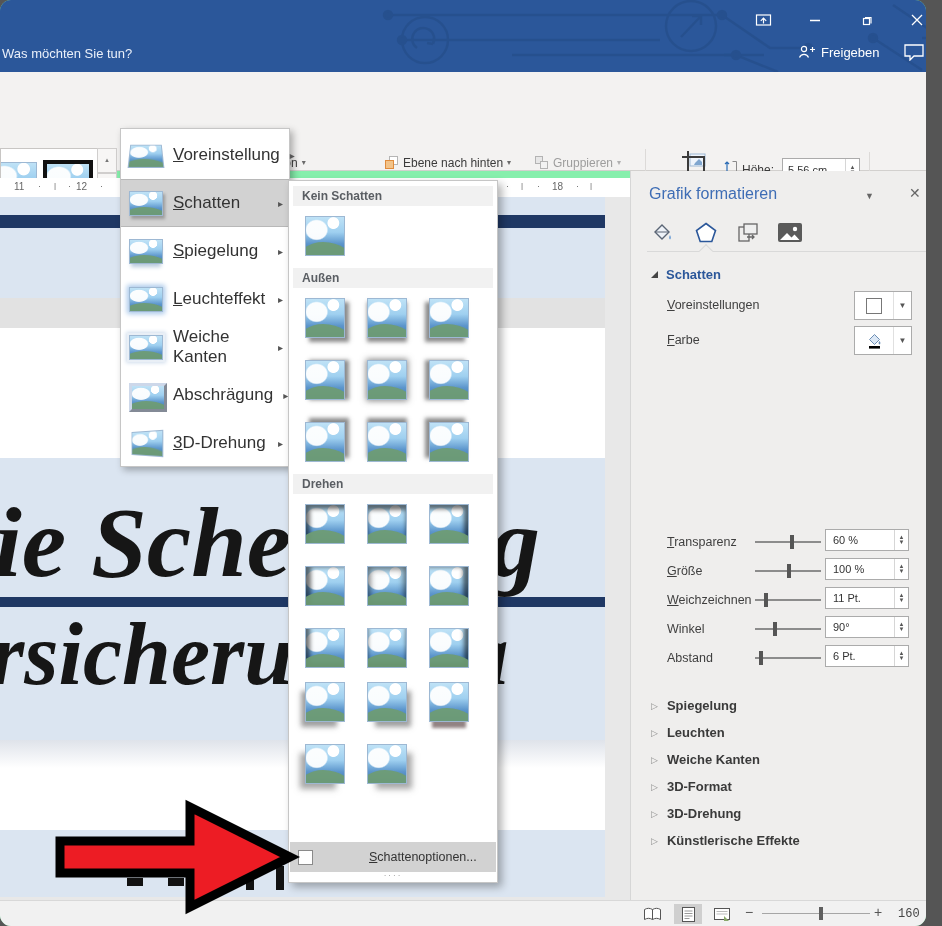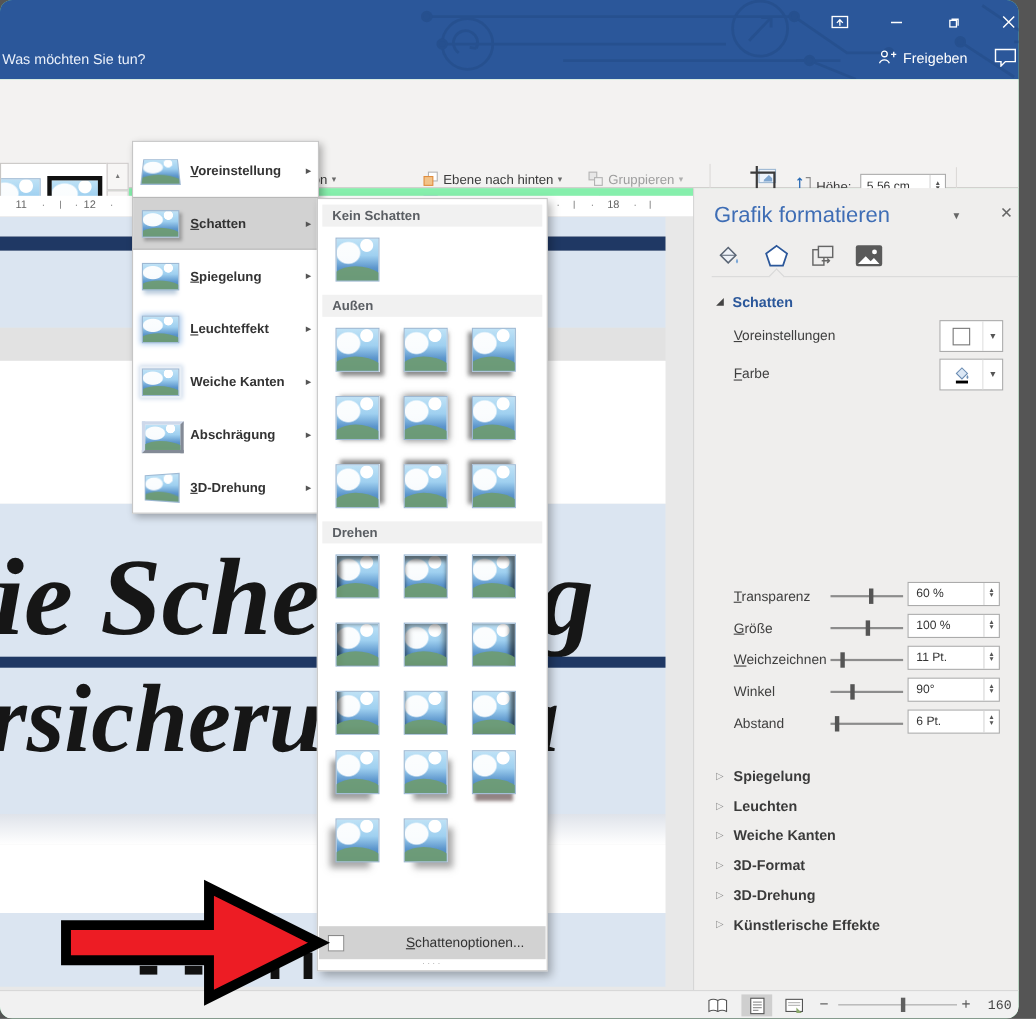--- a/index.html
+++ b/index.html
@@ -59,21 +59,21 @@
 
   
   .arrow-svg{position:absolute;left:50px;top:790px;z-index:60;}
 
   
   .menu{position:absolute;left:120px;top:128px;width:170px;height:339px;background:#fff;border:1px solid #c6c6c6;
         box-shadow:3px 3px 7px rgba(0,0,0,.3);z-index:40;padding-top:2px;box-sizing:border-box;}
   .menu-item{height:48px;display:flex;align-items:center;gap:10px;padding:0 6px 0 8px;cursor:default;}
   .menu-item.hl{background:#d2d2d2;border-top:1px solid #b8b8b8;border-bottom:1px solid #b8b8b8;height:46px;}
   .mi-pic{width:34px;height:25px;flex:0 0 auto;}
-  .mi-label{flex:1;font-weight:700;color:#333;font-size:12px;}
+  .mi-label{flex:1;font-weight:400;color:#333;font-size:17px;}
   .mi-arrow{color:#555;font-size:10px;}
   .accel{display:inline-block;}
   .accel::first-letter{text-decoration:underline;}
   .fx-preset .pic-i{transform:perspective(60px) rotateX(22deg);}
   .fx-shadow .pic-i{box-shadow:2px 3px 3px #9a9a9a;}
   .fx-mirror .pic-i{box-shadow:0 5px 4px -2px #b9cbdd;}
   .fx-glow .pic-i{box-shadow:0 0 5px 2px #a9c8ea;}
   .fx-soft .pic-i{box-shadow:0 0 0 2px #e9eff6, 0 0 4px 3px #cfdcec;}
   .fx-bevel .pic-i{border:3px outset #cdd8ea;}
   .fx-3d .pic-i{transform:perspective(70px) rotateY(-22deg);}
@@ -109,21 +109,21 @@
   .v-persp-rb .pic{box-shadow:0 9px 3px -3px rgba(110,90,90,.75);}
   .v-persp-ll .pic{box-shadow:-7px 7px 6px -2px rgba(80,80,80,.5);}
   .v-persp-lr .pic{box-shadow:7px 7px 6px -2px rgba(80,80,80,.5);}
   .gal-options{height:30px;background:#d2d2d2;display:flex;align-items:center;gap:10px;padding:0 8px;margin:0 1px;}
   .gal-options .sq{width:13px;height:13px;background:#fff;border:1px solid #8a8a8a;}
   .gal-options .lbl{font-size:12.5px;color:#333;}
   .gal-grip{height:10px;text-align:center;color:#9a9a9a;font-size:8px;letter-spacing:2px;line-height:8px;}
 
   
   .pane{position:absolute;left:630px;top:171px;width:312px;height:729px;background:#efeeed;border-left:1px solid #d6d6d6;box-sizing:border-box;z-index:30;}
-  .pane-title{position:absolute;left:18px;top:14px;font-size:20px;color:#3e6db5;font-weight:400;}
+  .pane-title{position:absolute;left:18px;top:14px;font-size:16px;color:#3e6db5;font-weight:400;}
   .pane-x{position:absolute;left:278px;top:14px;color:#666;font-size:14px;}
   .pane-dd{position:absolute;left:234px;top:20px;color:#666;font-size:9px;}
   .ptabs{position:absolute;left:0;top:46px;width:312px;height:34px;}
   .ptab{position:absolute;top:2px;width:30px;height:28px;display:flex;align-items:center;justify-content:center;}
   .pane-div{position:absolute;left:16px;top:80px;width:282px;height:1px;background:#d9d9d9;}
   .notch{position:absolute;left:70px;top:75px;width:9px;height:9px;background:#efeeed;border-left:1px solid #d9d9d9;border-top:1px solid #d9d9d9;transform:rotate(45deg);}
   .psec{position:absolute;display:flex;align-items:center;gap:8px;font-weight:700;font-size:13px;}
   .psec .tri-open{width:0;height:0;border-right:7px solid #444;border-top:7px solid transparent;}
   .tri-closed{color:#8f8f8f;font-size:9px;}
   .plabel{position:absolute;font-size:12.5px;color:#3f3f3f;}

